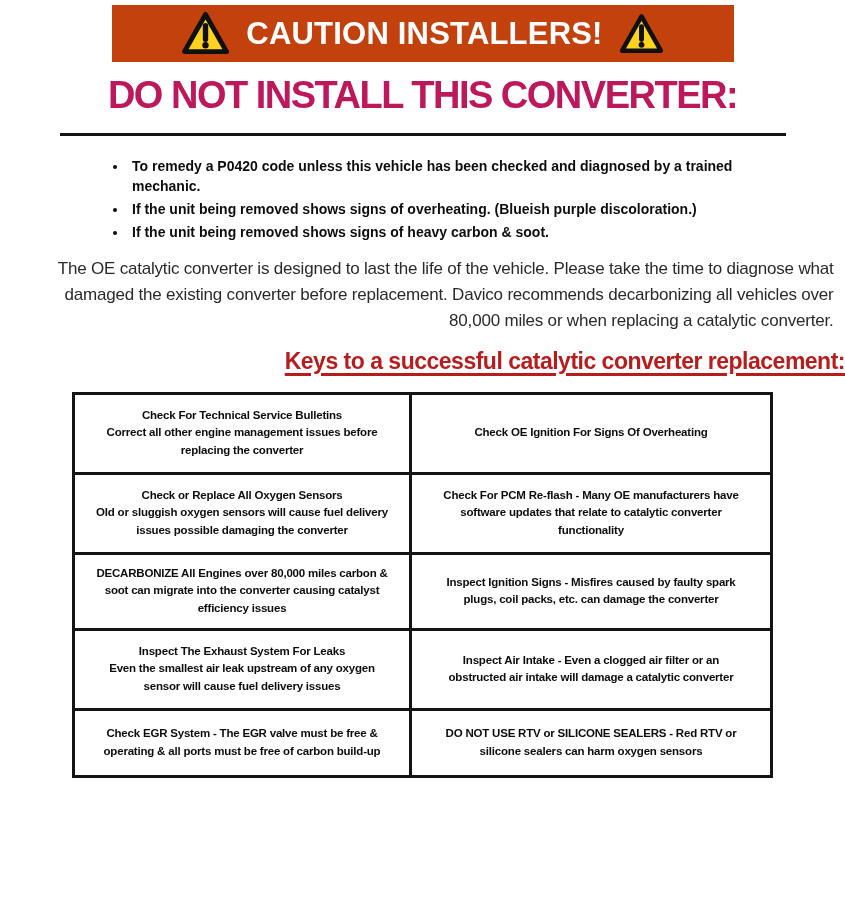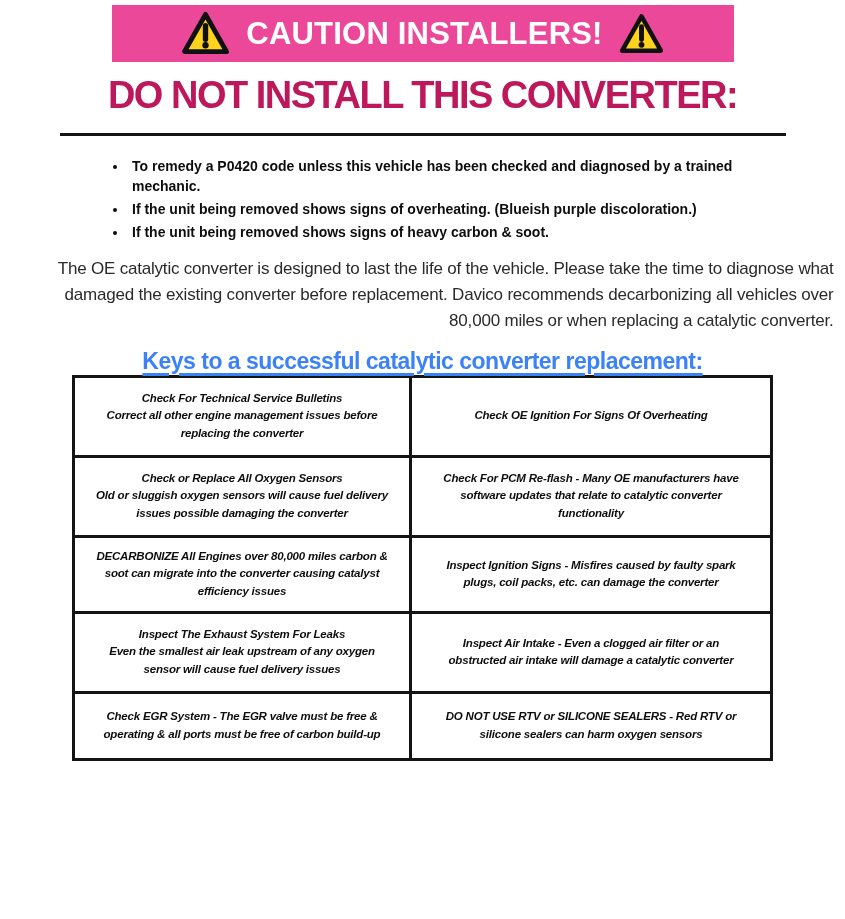--- a/index.html
+++ b/index.html
@@ -10,21 +10,21 @@
     font-family: "Liberation Sans", sans-serif;
     color: #111;
     overflow: hidden;
   }
 
   
   .banner {
     width: 622px;
     height: 57px;
     margin: 5px auto 0 auto;
-    background: #ec4899;
+    background: #c2410c;
     display: flex;
     align-items: center;
     justify-content: center;
     gap: 16px;
   }
   .banner-text {
     color: #ffffff;
     font-size: 31px;
     font-weight: 800;
     letter-spacing: 0.2px;
@@ -75,37 +75,36 @@
     font-size: 17px;
     font-weight: 400;
     letter-spacing: -0.2px;
     line-height: 1.55;
     color: #2a2a2a;
   }
 
   
   .keys-heading {
     margin-top: 13px;
-    text-align: center;
+    text-align: right;
     font-size: 23px;
     font-weight: 800;
     letter-spacing: -0.5px;
-    color: #3b82f6;
+    color: #b91c1c;
     text-decoration: underline;
     text-decoration-thickness: 2.5px;
     text-underline-offset: 4px;
   }
 
   
   table.tips {
     width: 698px;
-    margin: 0 auto 0 auto;
+    margin: 17px auto 0 auto;
     border-collapse: collapse;
     table-layout: fixed;
-    font-style: italic;
   }
   table.tips td {
     border: 3px solid #141414;
     text-align: center;
     vertical-align: middle;
     font-weight: 700;
     font-size: 11.5px;
     letter-spacing: -0.2px;
     line-height: 1.55;
     padding: 4px 10px;

